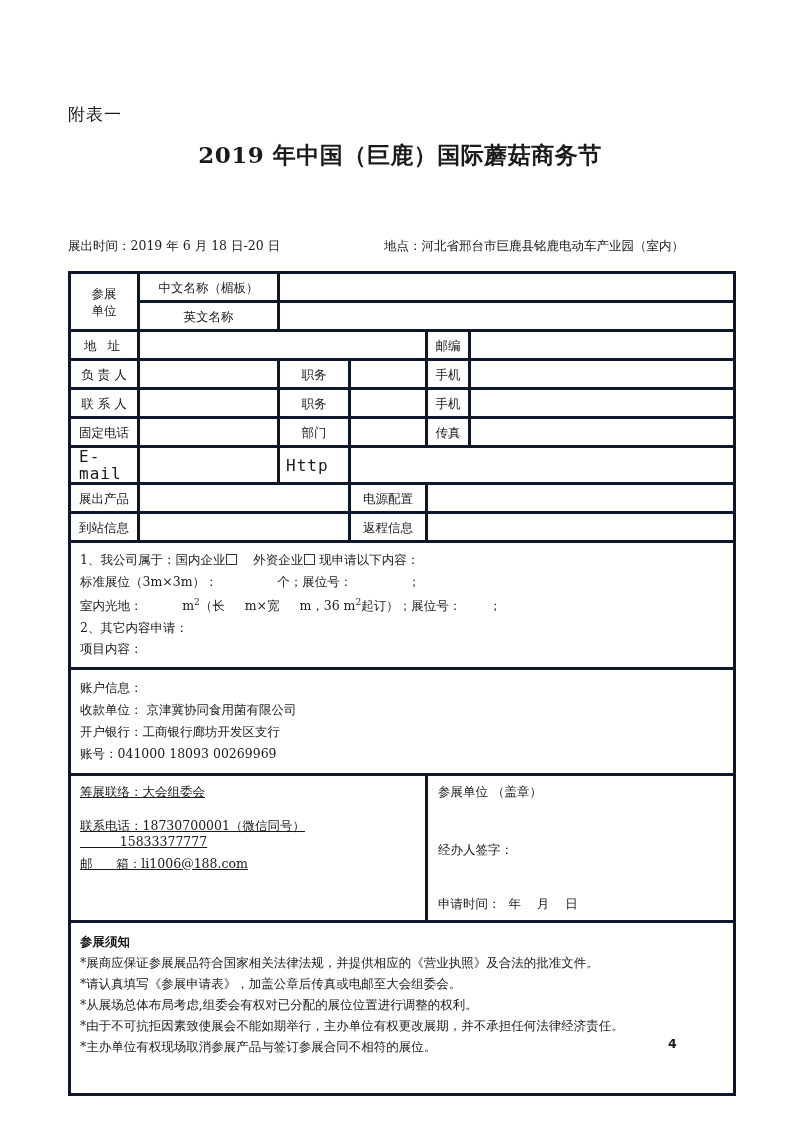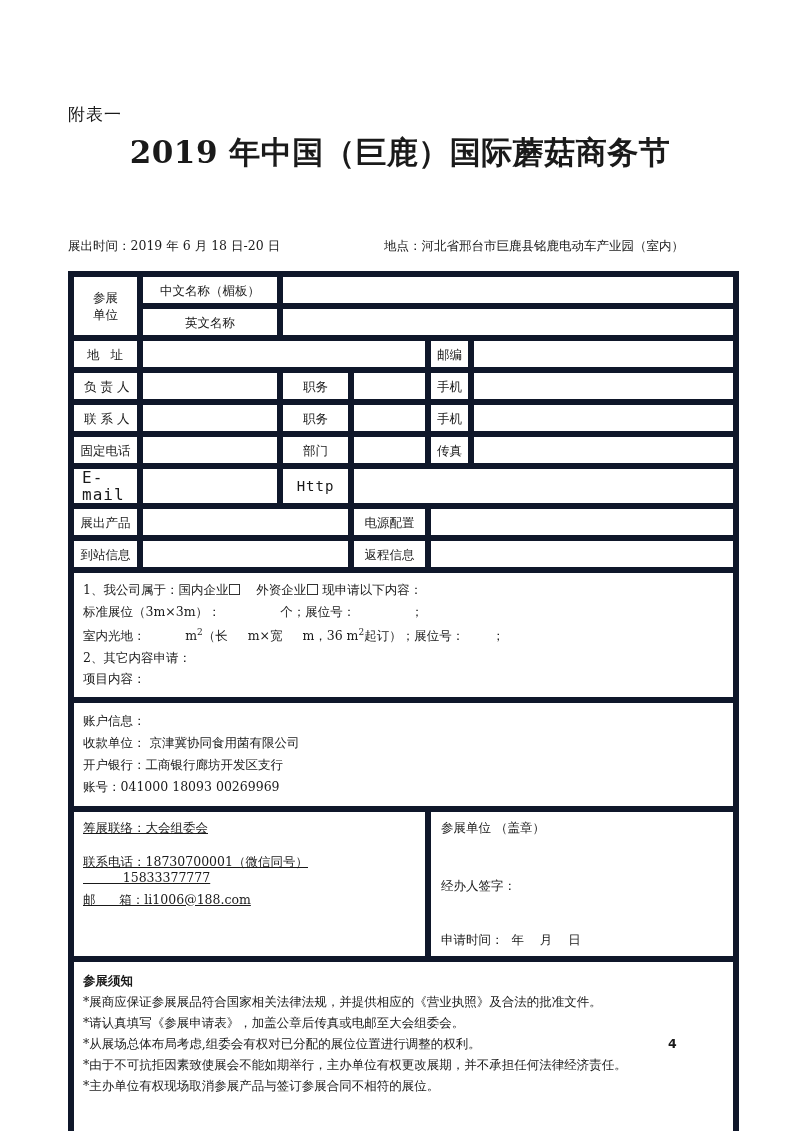--- a/index.html
+++ b/index.html
@@ -26,23 +26,23 @@
   .attach-label {
     position: absolute;
     left: 68px;
     top: 103px;
     font-size: 17px;
     letter-spacing: 1px;
   }
   .title1 {
     position: absolute;
     left: 0; right: 0;
-    top: 132px;
-    text-align: center;
-    font-size: 31px;
+    top: 140px;
+    text-align: center;
+    font-size: 23px;
     font-weight: 600;
     letter-spacing: 0.5px;
   }
   .title2 {
     position: absolute;
     left: 0; right: 0;
     top: 186px;
     text-align: center;
     font-size: 23px;
     font-weight: 600;
@@ -72,21 +72,21 @@
   .form-table {
     position: absolute;
     left: 68px;
     top: 271px;
     width: 665px;
     border-collapse: collapse;
     table-layout: fixed;
     font-size: 12.5px;
   }
   .form-table td {
-    border: 6px solid #0f172a;
+    border: 3px solid #0f172a;
     padding: 0 6px;
     height: 26px;
     vertical-align: middle;
     line-height: 17px;
   }
   td.lbl {
     text-align: center;
     white-space: nowrap;
   }
   td.lbl-spread {
@@ -96,23 +96,22 @@
     white-space: nowrap;
   }
   td.lbl-wide {
     text-align: center;
     letter-spacing: 11px;
     padding-left: 13px;
     white-space: nowrap;
   }
   td.val { }
   td.mono {
-    text-align: center;
     font-family: "DejaVu Sans Mono", "Liberation Mono", monospace;
-    font-size: 14px;
+    font-size: 16px;
     letter-spacing: 1px;
   }
   td.mono-left {
     text-align: left;
     padding-left: 8px;
     font-family: "DejaVu Sans Mono", "Liberation Mono", monospace;
     font-size: 16px;
     letter-spacing: 1px;
   }
 

